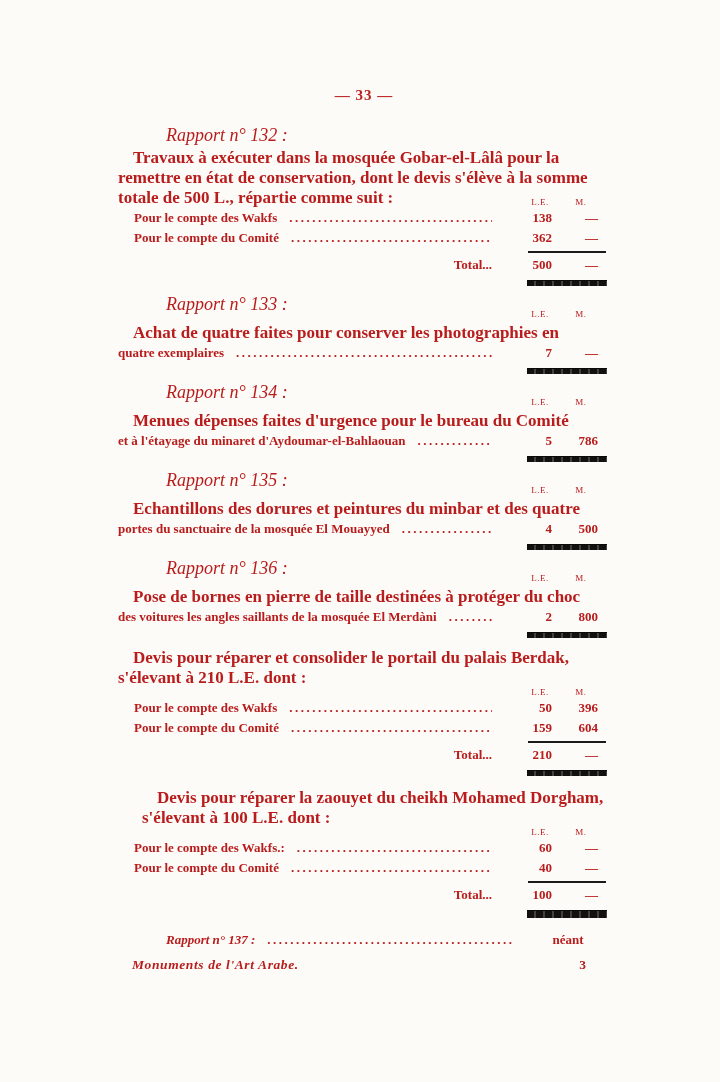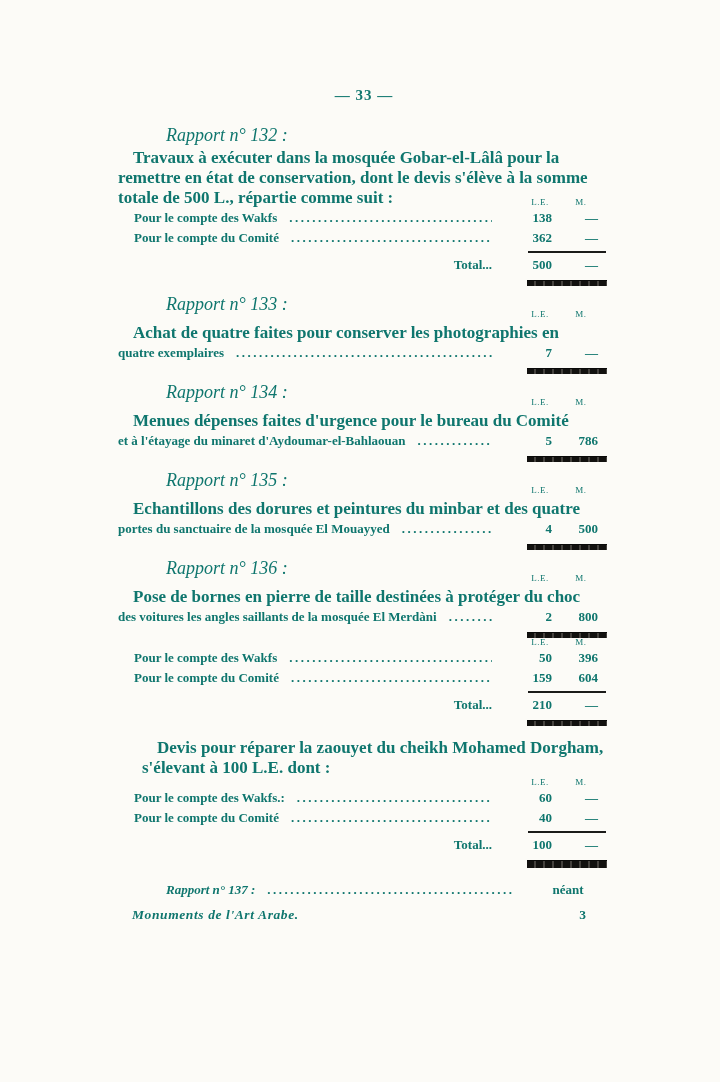--- a/index.html
+++ b/index.html
@@ -1,18 +1,18 @@
 <!DOCTYPE html>
 <html><head>
 <meta charset="utf-8">
 <style>
   html,body { margin:0; padding:0; background:#e8e8e6; }
   .page {
     position:relative; width:720px; height:1082px;
-    background:#fcfbf7; color:#0f766e; overflow:hidden;
+    background:#fcfbf7; color:#b91c1c; overflow:hidden;
     font-family:"Liberation Serif","DejaVu Serif",serif;
   }
   .content { position:absolute; left:118px; top:86px; width:492px; }
 
   .page-head { text-align:center; font-weight:bold; font-size:15px; letter-spacing:1px; line-height:18px; }
 
   .r-heading { font-style:italic; font-weight:normal; font-size:18px; padding-left:48px; line-height:20px; margin-top:8px; }
   #b132 .r-heading { margin-top:21px; }
 
   .text-col { width:412px; margin-top:3px; }
@@ -161,20 +161,24 @@
       <div class="row">
         <span class="lbl">des voitures les angles saillants de la mosquée El Merdàni</span>
         <span class="dots"></span>
         <span class="le">2</span>
         <span class="m">800</span>
       </div>
       <div class="dbl-rule"></div>
     </section>
 
     <section id="bd210">
+      <div class="text-col mt2">
+        <div class="jline first left">Devis pour réparer et consolider le portail du palais Berdak,</div>
+        <div class="jline left">s'élevant à 210 L.E. dont :</div>
+      </div>
       <div class="colhead ch-c">
         <span class="ch-le">L.E.</span>
         <span class="ch-m">M.</span>
       </div>
       <div class="row">
         <span class="lbl indent">Pour le compte des Wakfs</span>
         <span class="dots"></span>
         <span class="le">50</span>
         <span class="m">396</span>
       </div>

